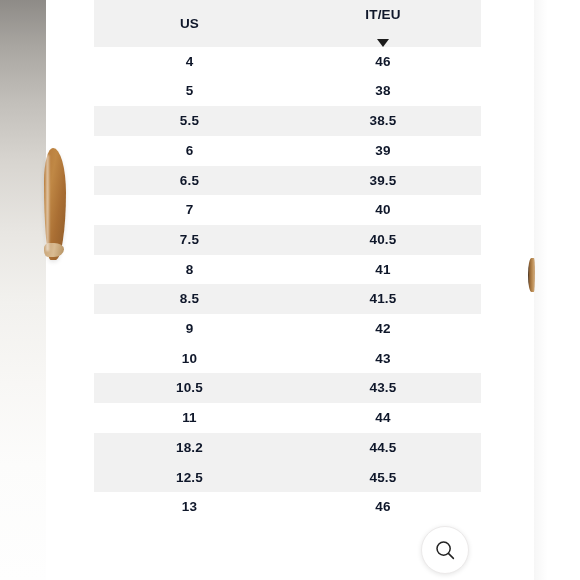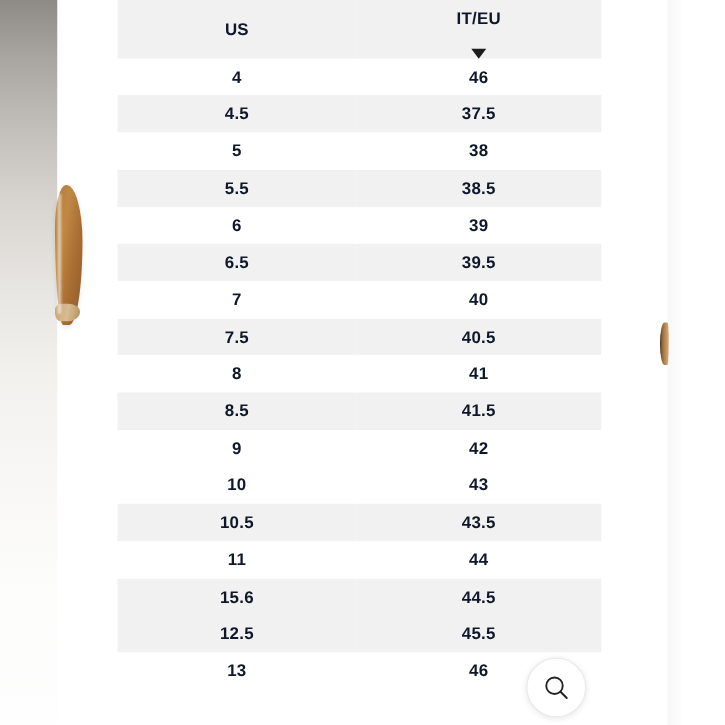--- a/index.html
+++ b/index.html
@@ -189,24 +189,20 @@
             <span class="caret-down"></span>
           </span>
         </th>
       </tr>
     </thead>
     <tbody id="table-body">
         <tr class="plain">
           <td class="col-us">4</td>
           <td class="col-eu">46</td>
         </tr>
-        <tr class="alt">
-          <td class="col-us">4.5</td>
-          <td class="col-eu">37.5</td>
-        </tr>
         <tr class="plain">
           <td class="col-us">5</td>
           <td class="col-eu">38</td>
         </tr>
         <tr class="alt">
           <td class="col-us">5.5</td>
           <td class="col-eu">38.5</td>
         </tr>
         <tr class="plain">
           <td class="col-us">6</td>
@@ -242,21 +238,21 @@
         </tr>
         <tr class="alt">
           <td class="col-us">10.5</td>
           <td class="col-eu">43.5</td>
         </tr>
         <tr class="plain">
           <td class="col-us">11</td>
           <td class="col-eu">44</td>
         </tr>
         <tr class="alt">
-          <td class="col-us">15.6</td>
+          <td class="col-us">18.2</td>
           <td class="col-eu">44.5</td>
         </tr>
         <tr class="alt">
           <td class="col-us">12.5</td>
           <td class="col-eu">45.5</td>
         </tr>
         <tr class="plain">
           <td class="col-us">13</td>
           <td class="col-eu">46</td>
         </tr>

